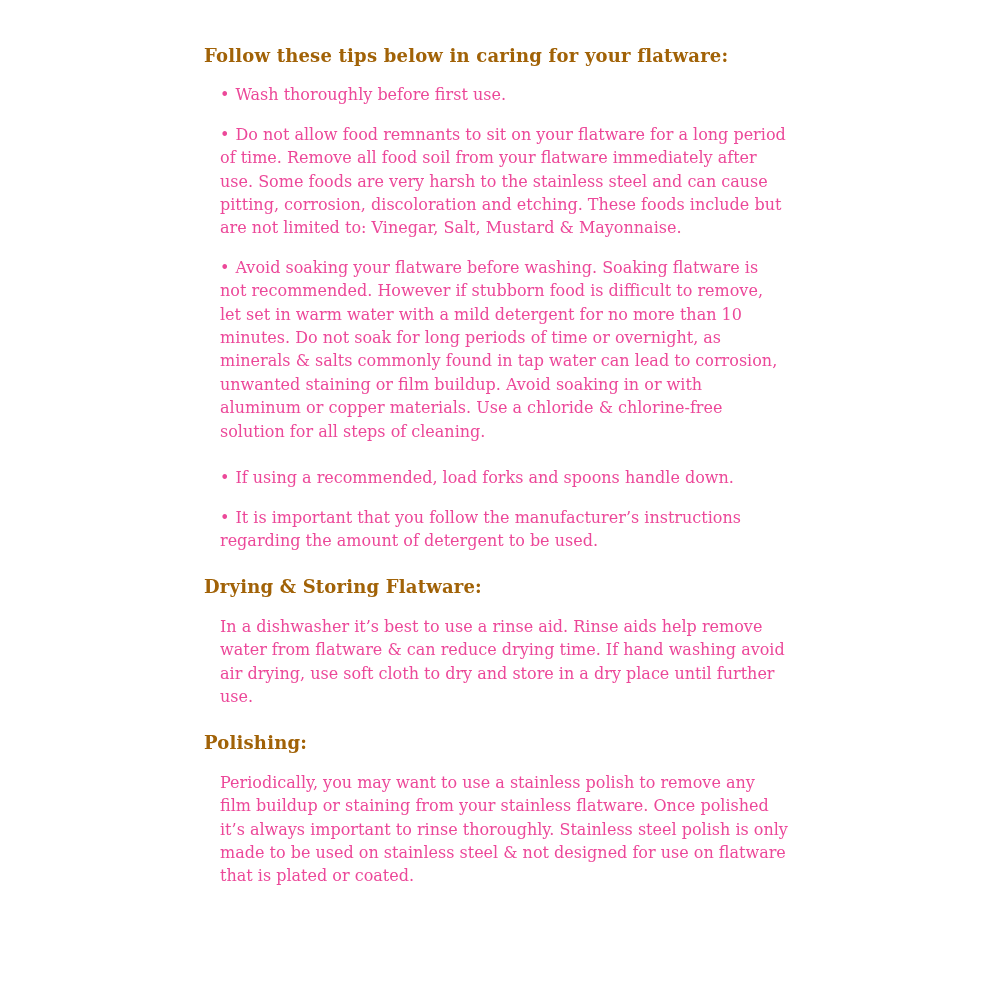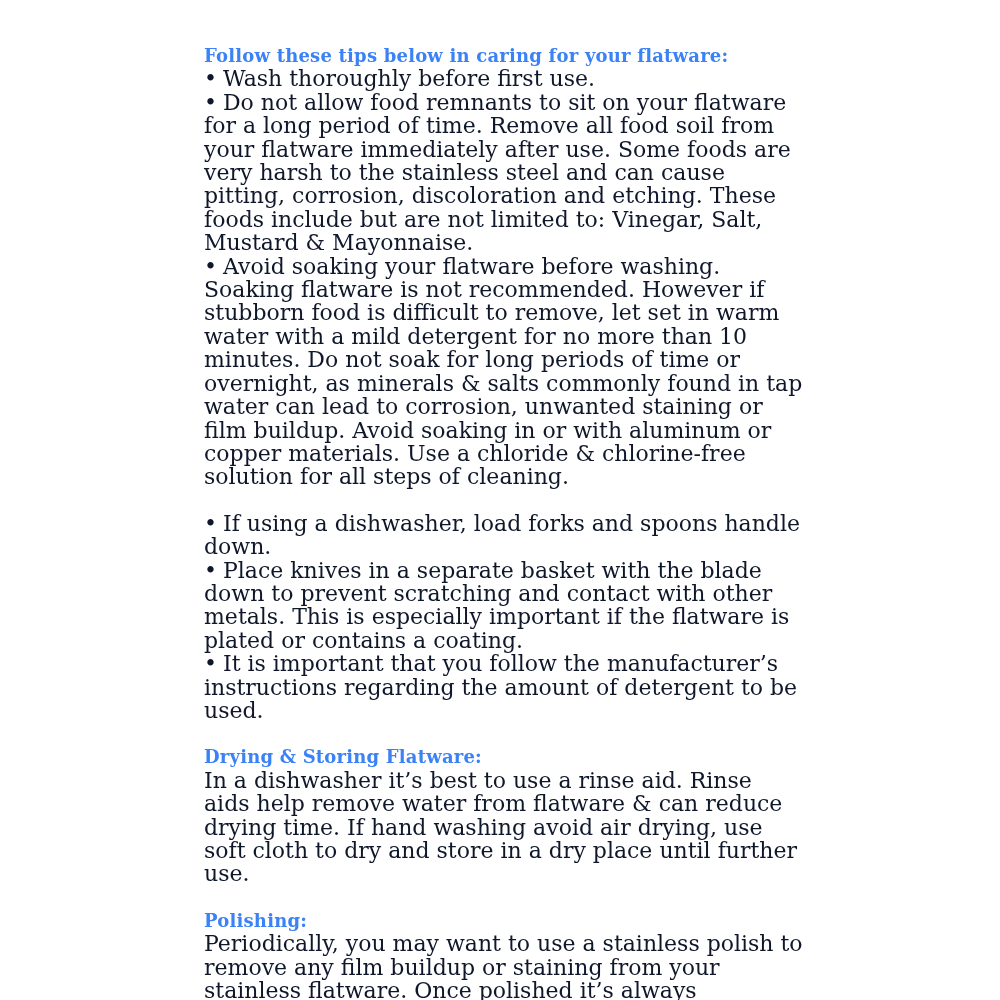--- a/index.html
+++ b/index.html
@@ -23,50 +23,49 @@
   .doc-section {
     margin: 0;
     padding: 0;
   }
   .doc-section + .doc-section {
     margin-top: 23px;
   }
   .section-heading {
     font-size: 18px;
     font-weight: bold;
-    color: #3b82f6;
+    color: #a16207;
     line-height: 23.4px;
     letter-spacing: 0.2px;
     margin: 0;
   }
   .doc-item {
-    margin: 0;
-    font-size: 22px;
+    margin: 16px;
+    font-size: 16px;
     line-height: 23.4px;
-    color: #0f172a;
+    color: #ec4899;
     text-align: left;
   }
   .bullet-glyph {
     margin-right: 6px;
   }
 </style>
 </head>
 <body>
 
 <div class="page">
   <div id="sections-root">
       <div class="doc-section">
         <div class="section-heading">Follow these tips below in caring for your flatware:</div>
         <p class="doc-item"><span class="bullet-glyph">•</span><span>Wash thoroughly before first use.</span></p>
         <p class="doc-item"><span class="bullet-glyph">•</span><span>Do not allow food remnants to sit on your flatware for a long period of time. Remove all food soil from your flatware immediately after use. Some foods are very harsh to the stainless steel and can cause pitting, corrosion, discoloration and etching. These foods include but are not limited to: Vinegar, Salt, Mustard &amp; Mayonnaise.</span></p>
         <p class="doc-item"><span class="bullet-glyph">•</span><span>Avoid soaking your flatware before washing. Soaking flatware is not recommended. However if stubborn food is difficult to remove, let set in warm water with a mild detergent for no more than 10 minutes. Do not soak for long periods of time or overnight, as minerals &amp; salts commonly found in tap water can lead to corrosion, unwanted staining or film buildup. Avoid soaking in or with aluminum or copper materials. Use a chloride &amp; chlorine-free solution for all steps of cleaning.</span></p>
       </div>
       <div class="doc-section">
-        <p class="doc-item"><span class="bullet-glyph">•</span><span>If using a dishwasher, load forks and spoons handle down.</span></p>
-        <p class="doc-item"><span class="bullet-glyph">•</span><span>Place knives in a separate basket with the blade down to prevent scratching and contact with other metals. This is especially important if the flatware is plated or contains a coating.</span></p>
+        <p class="doc-item"><span class="bullet-glyph">•</span><span>If using a recommended, load forks and spoons handle down.</span></p>
         <p class="doc-item"><span class="bullet-glyph">•</span><span>It is important that you follow the manufacturer’s instructions regarding the amount of detergent to be used.</span></p>
       </div>
       <div class="doc-section">
         <div class="section-heading">Drying &amp; Storing Flatware:</div>
         <p class="doc-item"><span>In a dishwasher it’s best to use a rinse aid. Rinse aids help remove water from flatware &amp; can reduce drying time. If hand washing avoid air drying, use soft cloth to dry and store in a dry place until further use.</span></p>
       </div>
       <div class="doc-section">
         <div class="section-heading">Polishing:</div>
         <p class="doc-item"><span>Periodically, you may want to use a stainless polish to remove any film buildup or staining from your stainless flatware. Once polished it’s always important to rinse thoroughly. Stainless steel polish is only made to be used on stainless steel &amp; not designed for use on flatware that is plated or coated.</span></p>
       </div>

